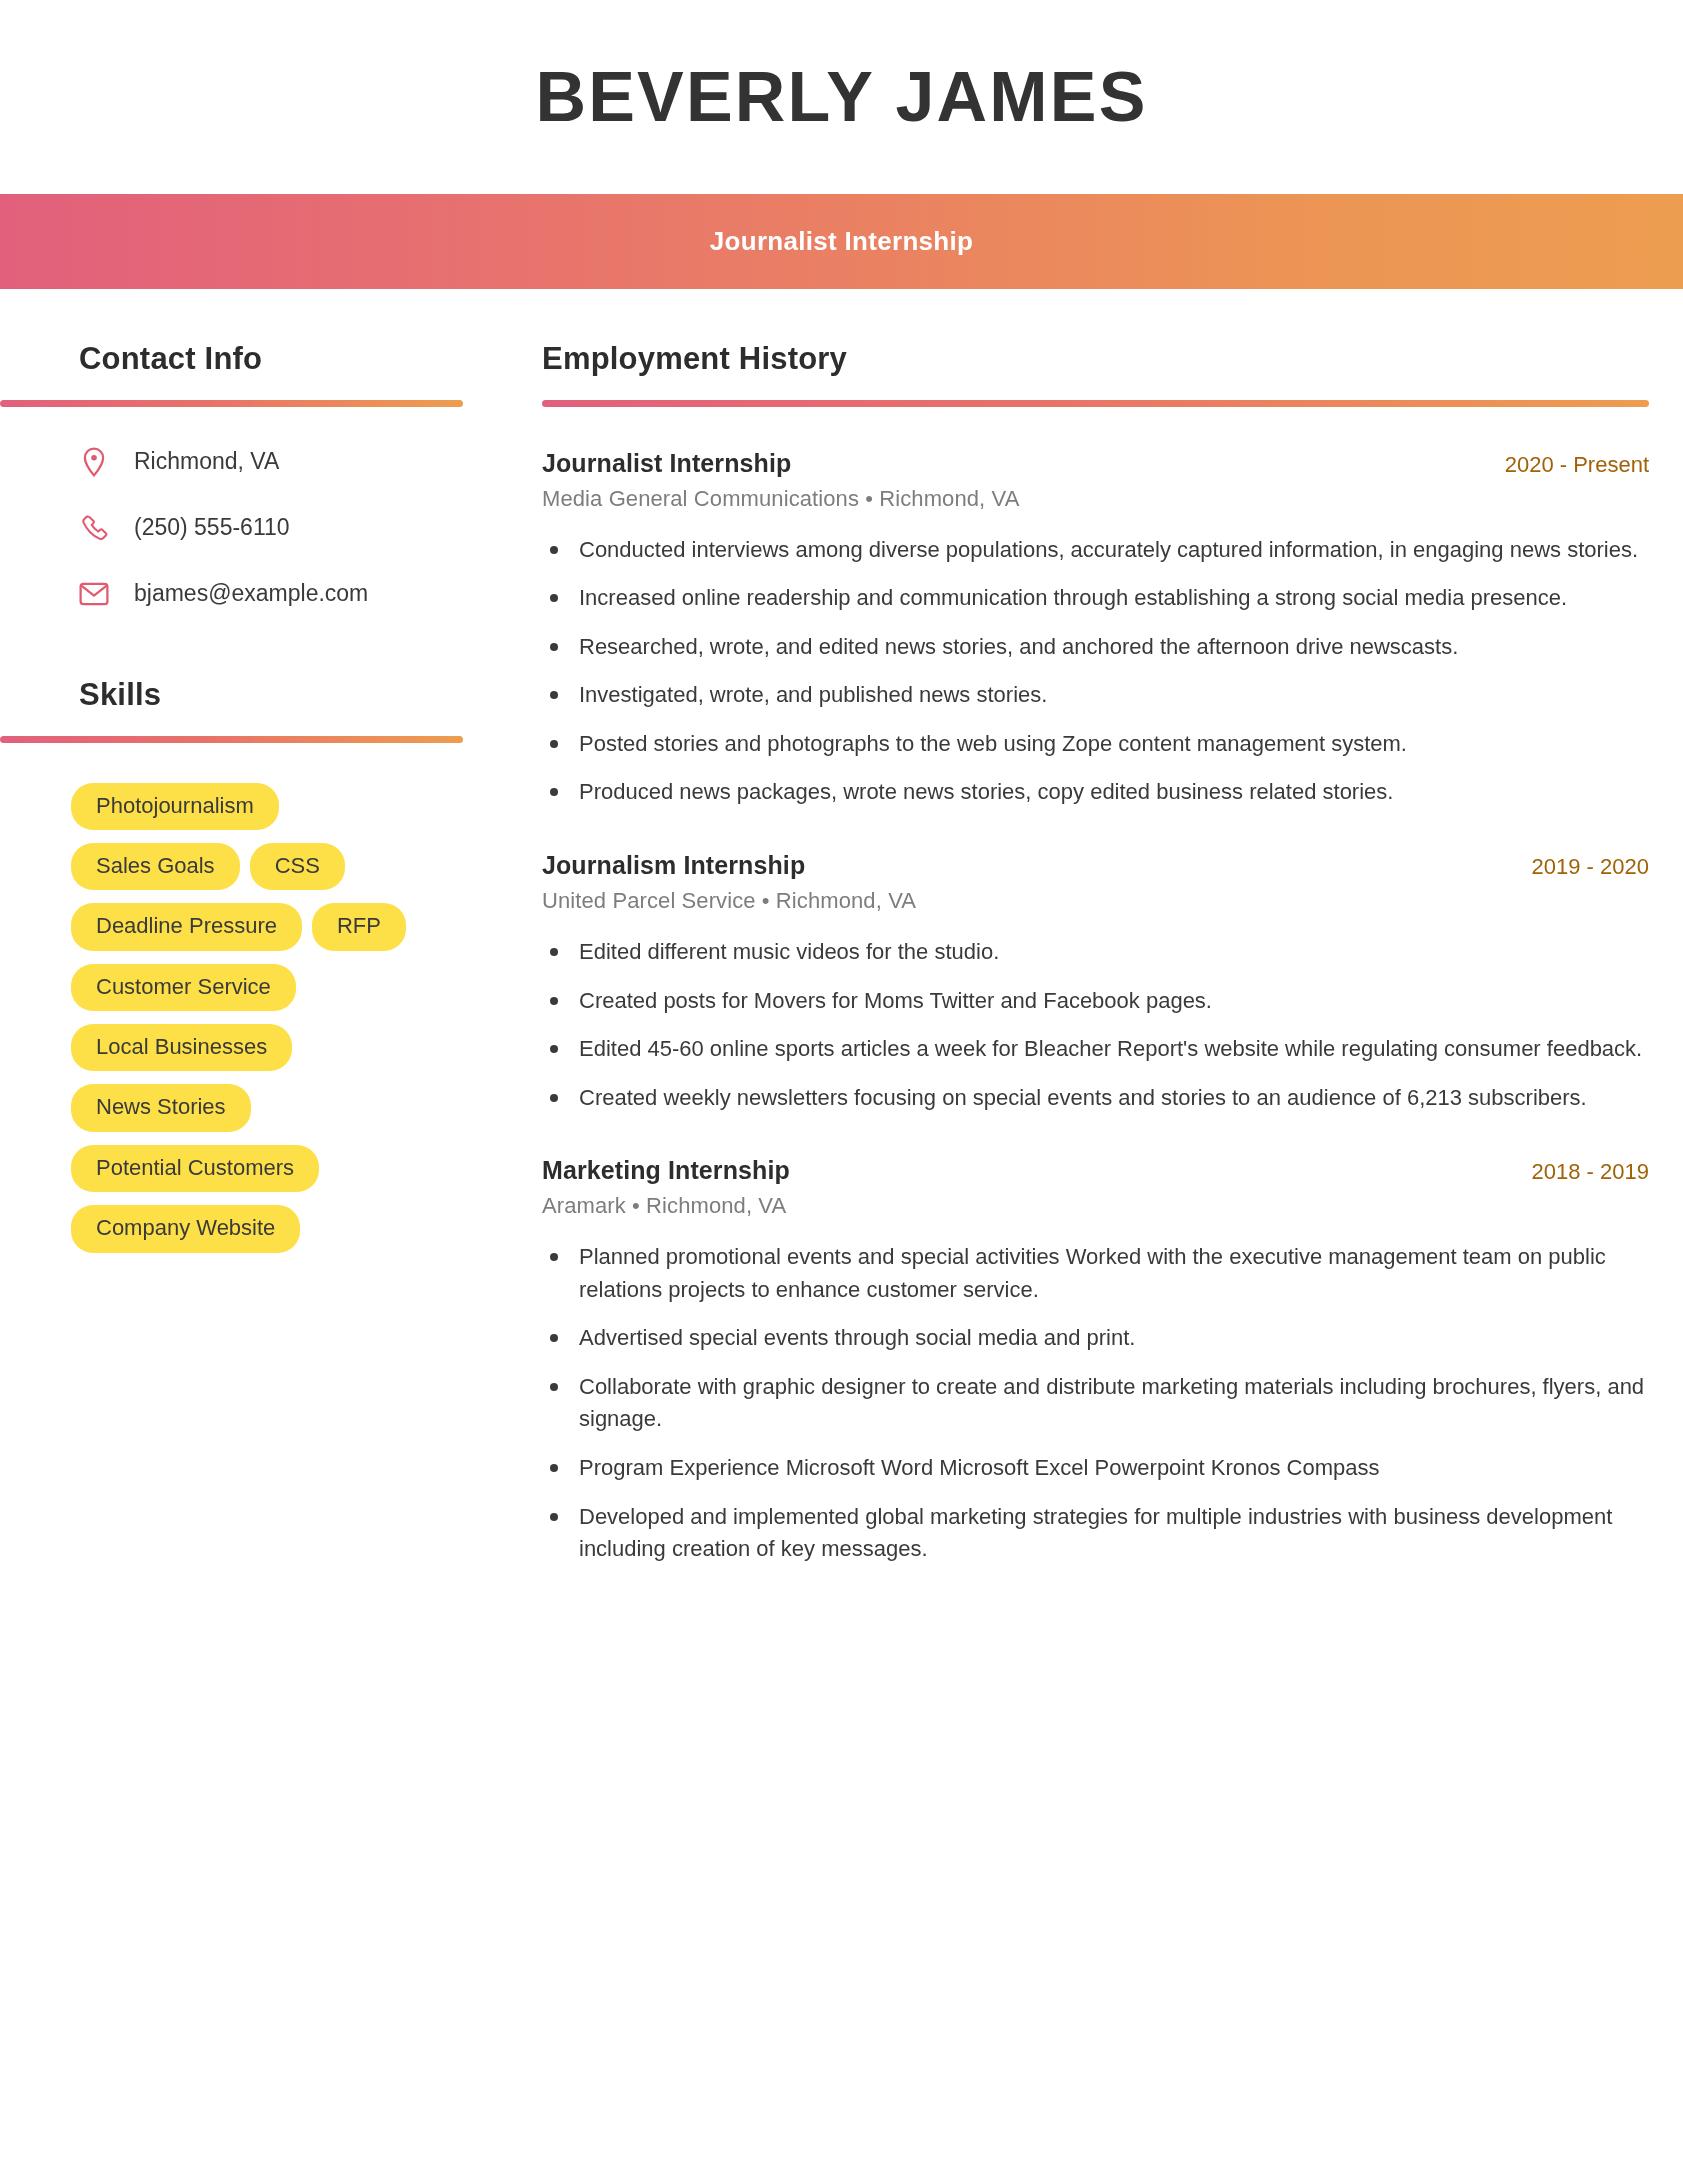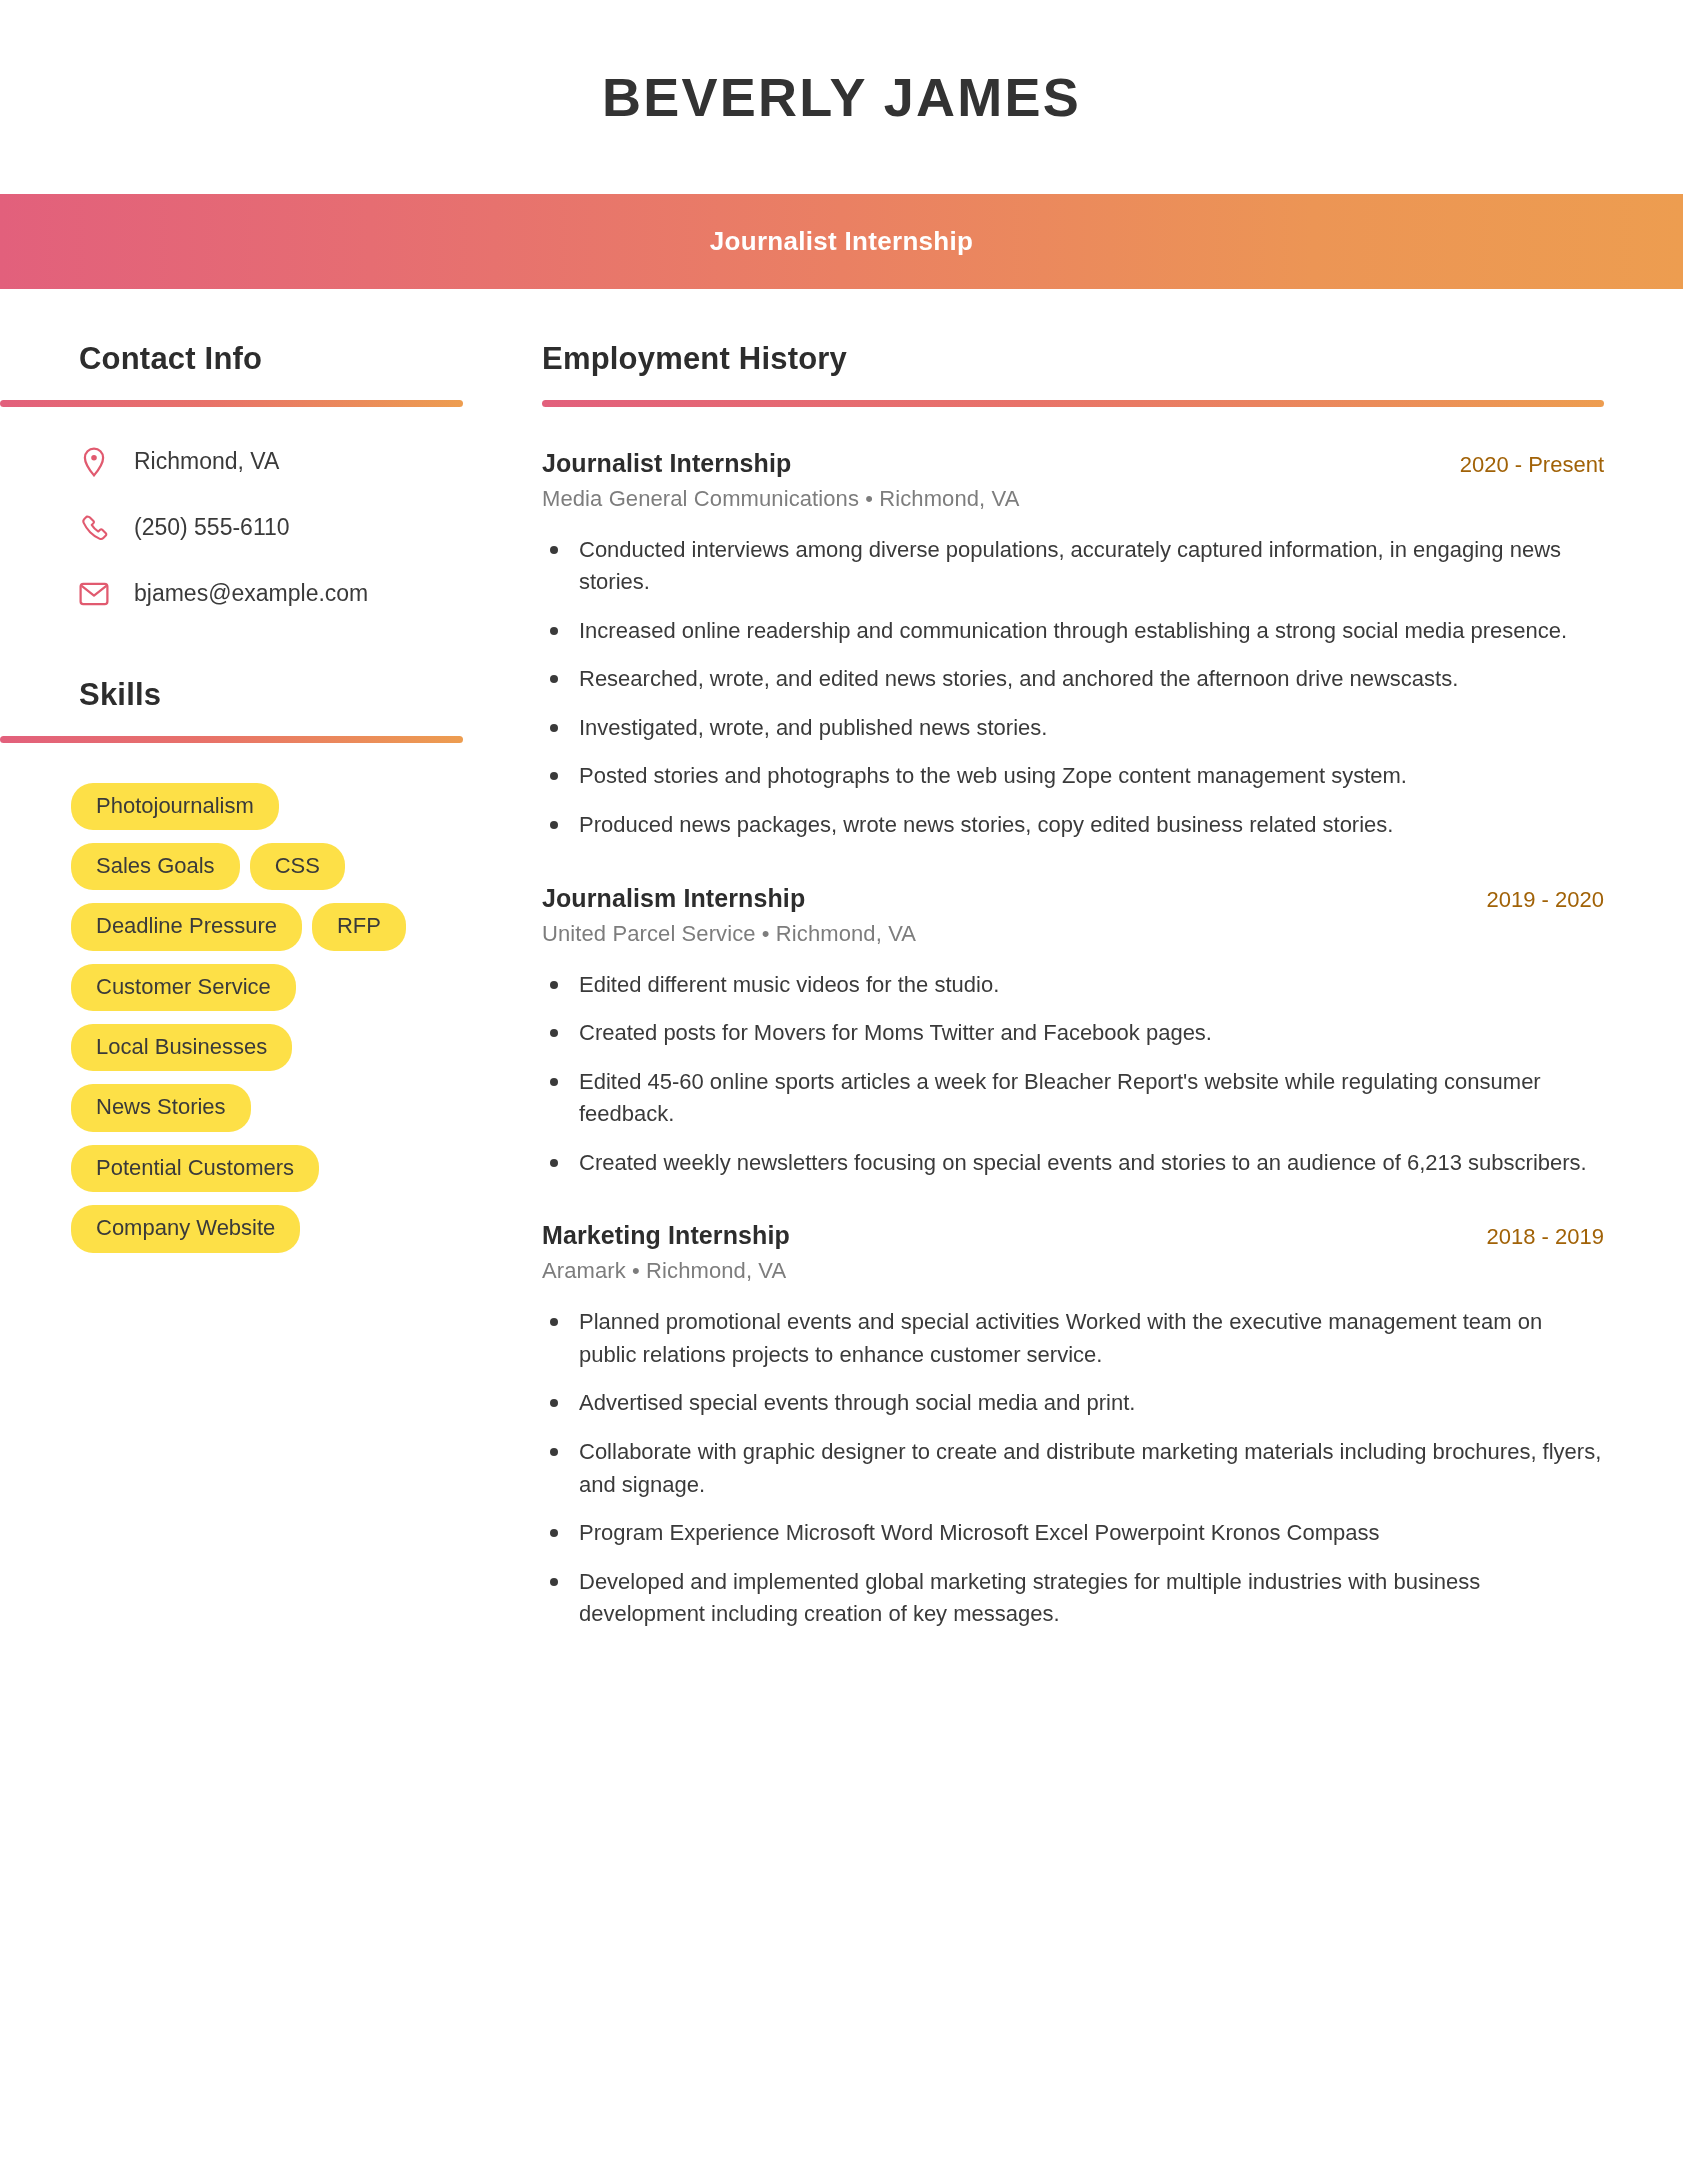--- a/index.html
+++ b/index.html
@@ -22,21 +22,21 @@
   .header {
     width: 100%;
     height: 194px;
     display: flex;
     align-items: center;
     justify-content: center;
     background: #ffffff;
   }
 
   .full-name {
-    font-size: 54px;
+    font-size: 70px;
     font-weight: 700;
     letter-spacing: 2.2px;
     color: #333333;
     text-transform: uppercase;
     line-height: 1;
     text-align: right;
   }
 
   .title-bar {
     width: 100%;
@@ -63,21 +63,21 @@
 
   .sidebar {
     width: 463px;
     flex: 0 0 463px;
     padding-left: 0;
   }
 
   .main {
     flex: 1 1 auto;
     padding-left: 79px;
-    padding-right: 79px;
+    padding-right: 34px;
   }
 
   
   .section-heading {
     font-size: 31px;
     font-weight: 600;
     color: #2d2d2d;
     letter-spacing: 0.2px;
     line-height: 1.25;
   }

